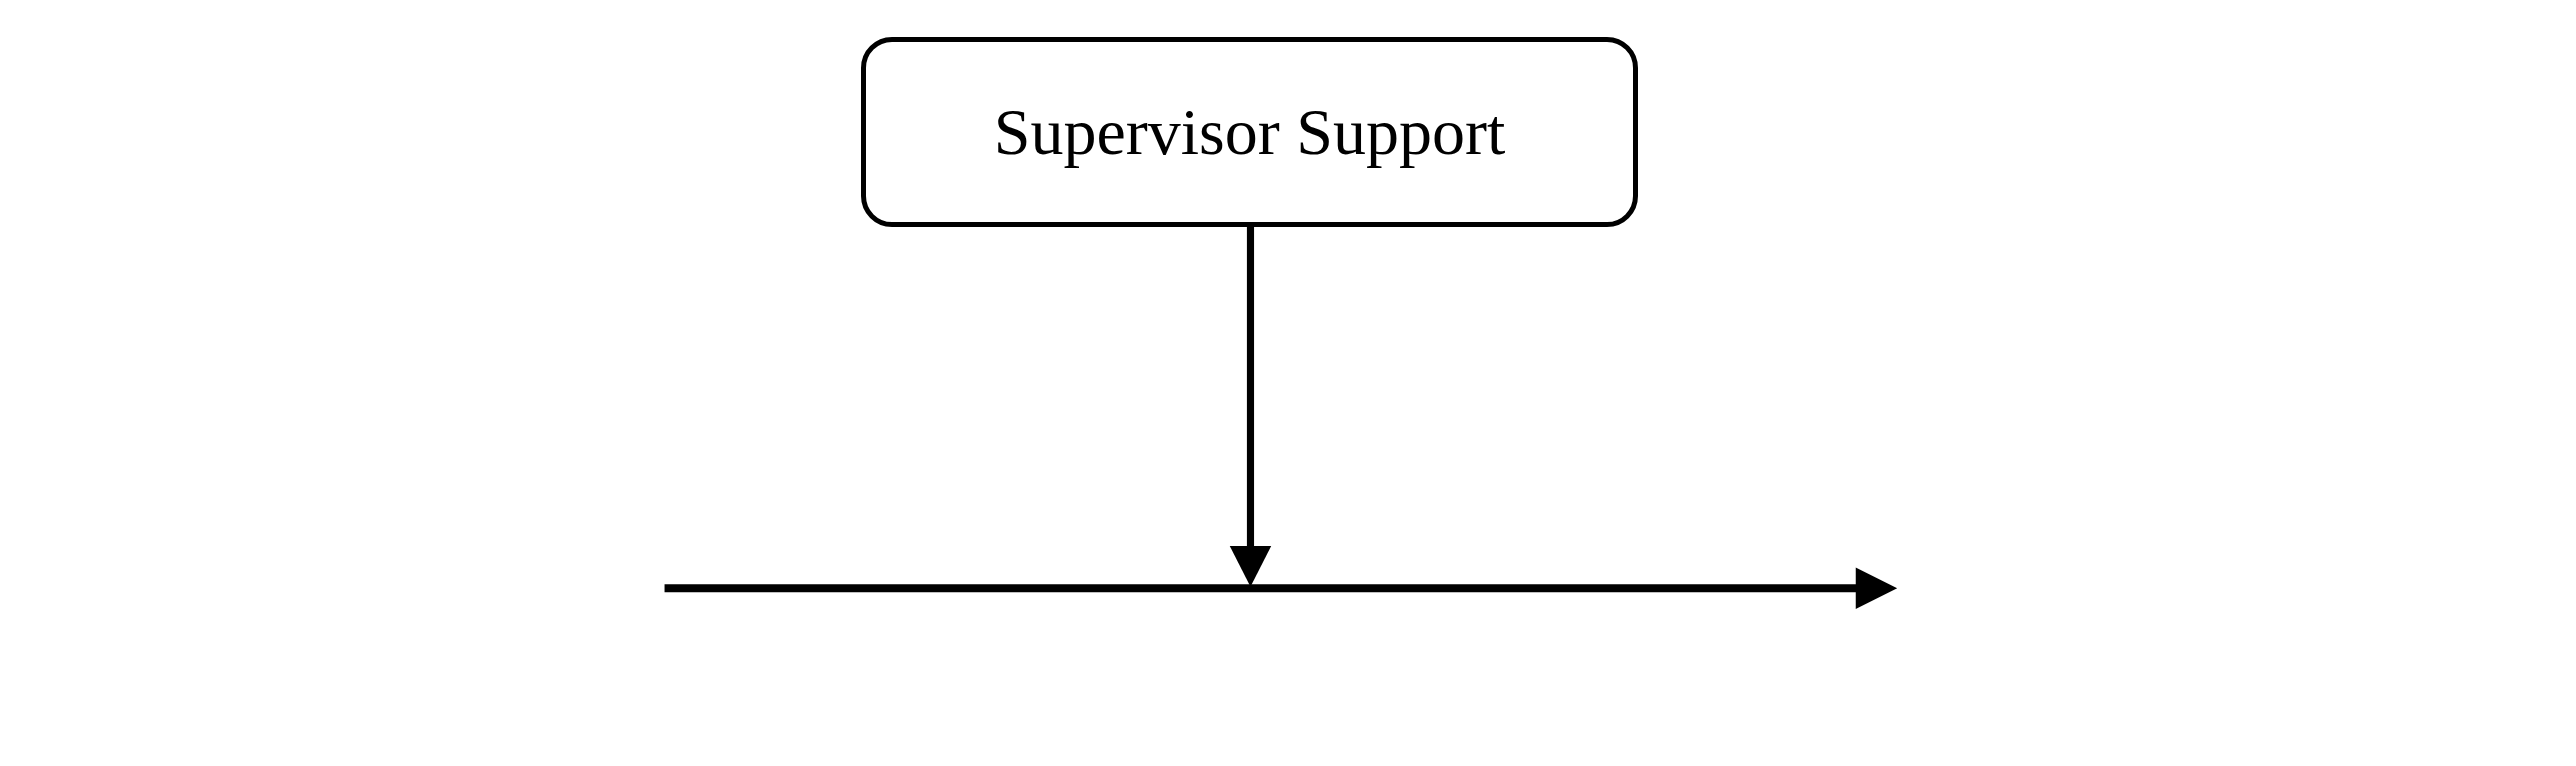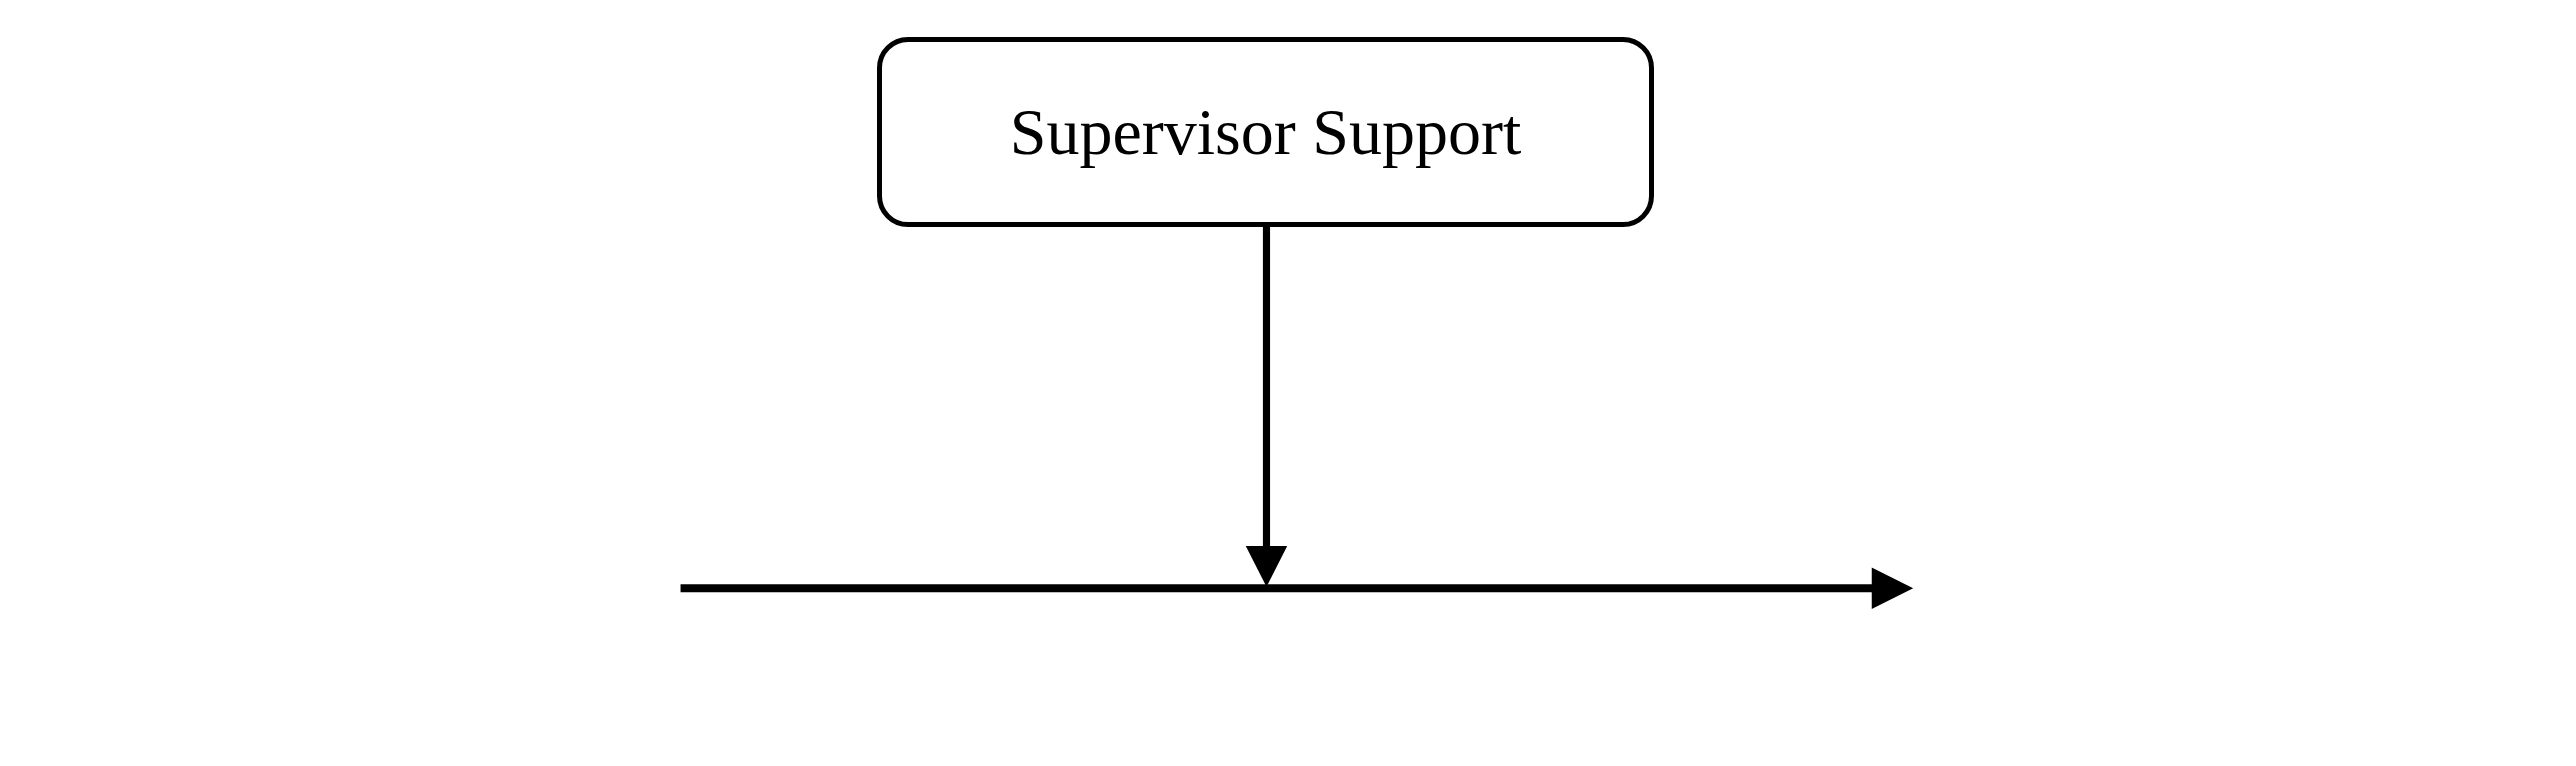--- a/index.html
+++ b/index.html
@@ -7,21 +7,20 @@
     padding: 0;
     background: #ffffff;
   }
   #canvas {
     position: relative;
     width: 2066px;
     height: 767px;
     background: #ffffff;
     overflow: hidden;
     font-family: "Liberation Serif", serif;
-    margin-left: 16px;
   }
   .node {
     position: absolute;
     box-sizing: border-box;
     background: #ffffff;
     border: 5.7px solid #000000;
     display: flex;
     align-items: center;
     justify-content: center;
     text-align: center;

